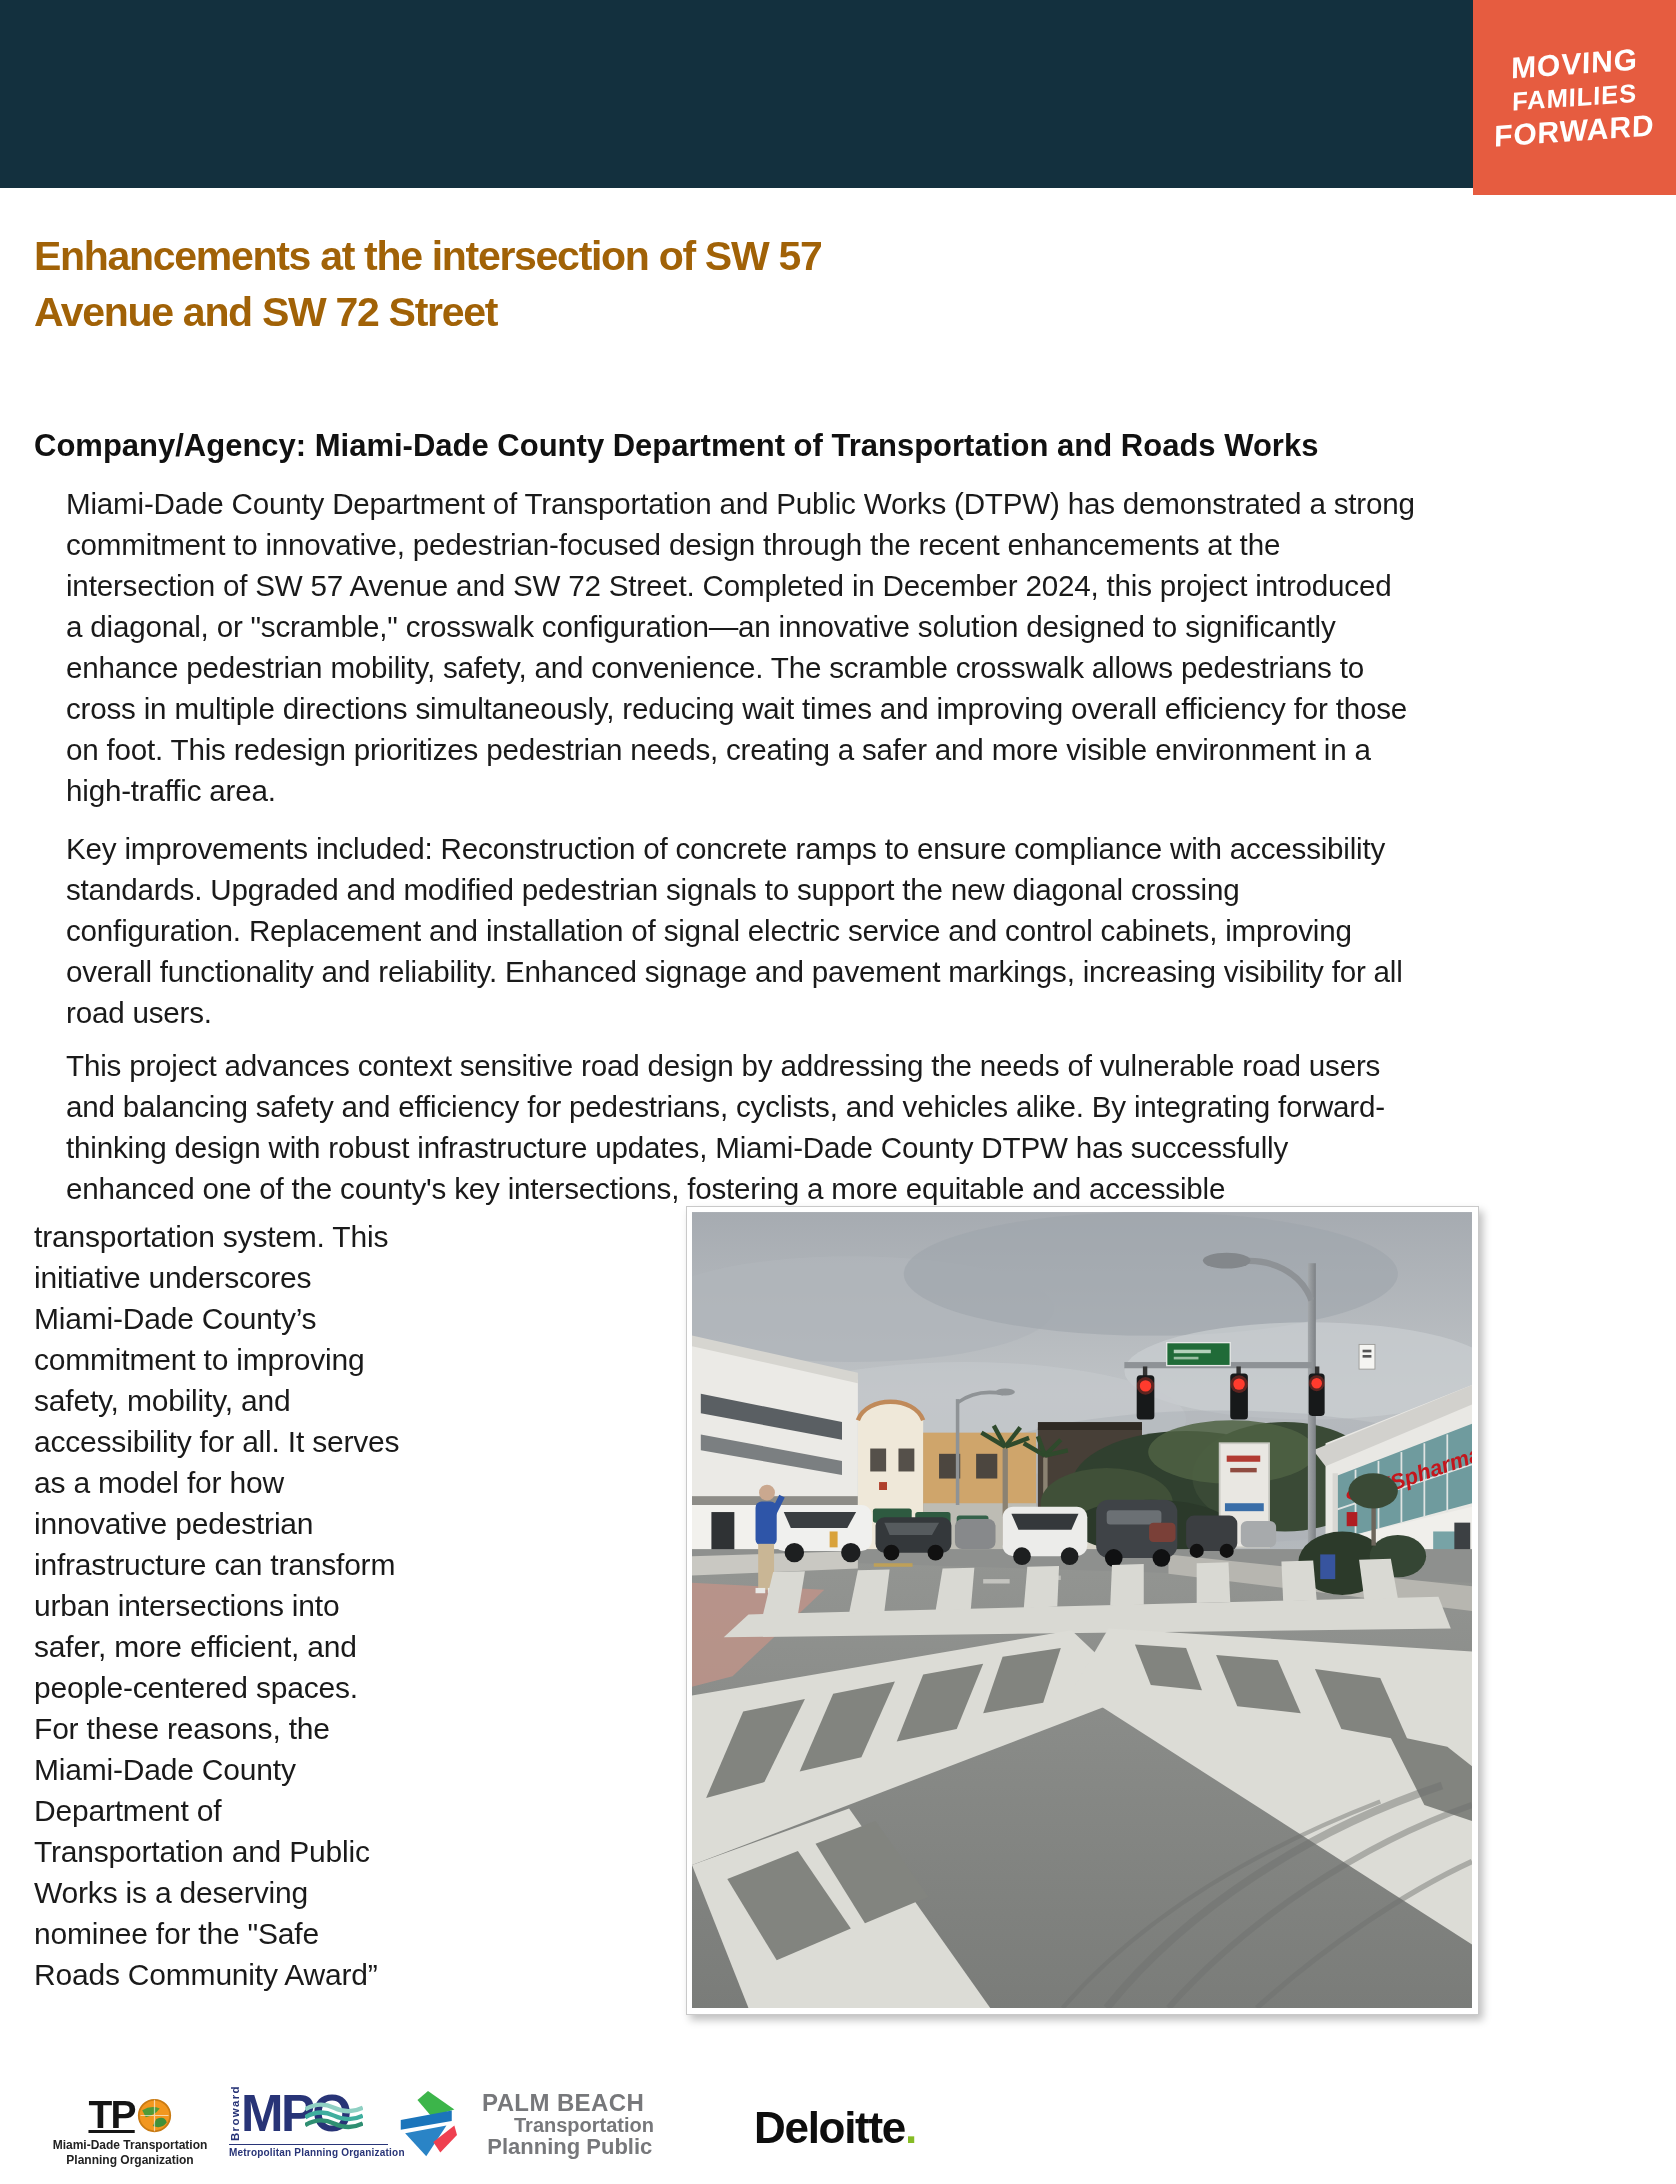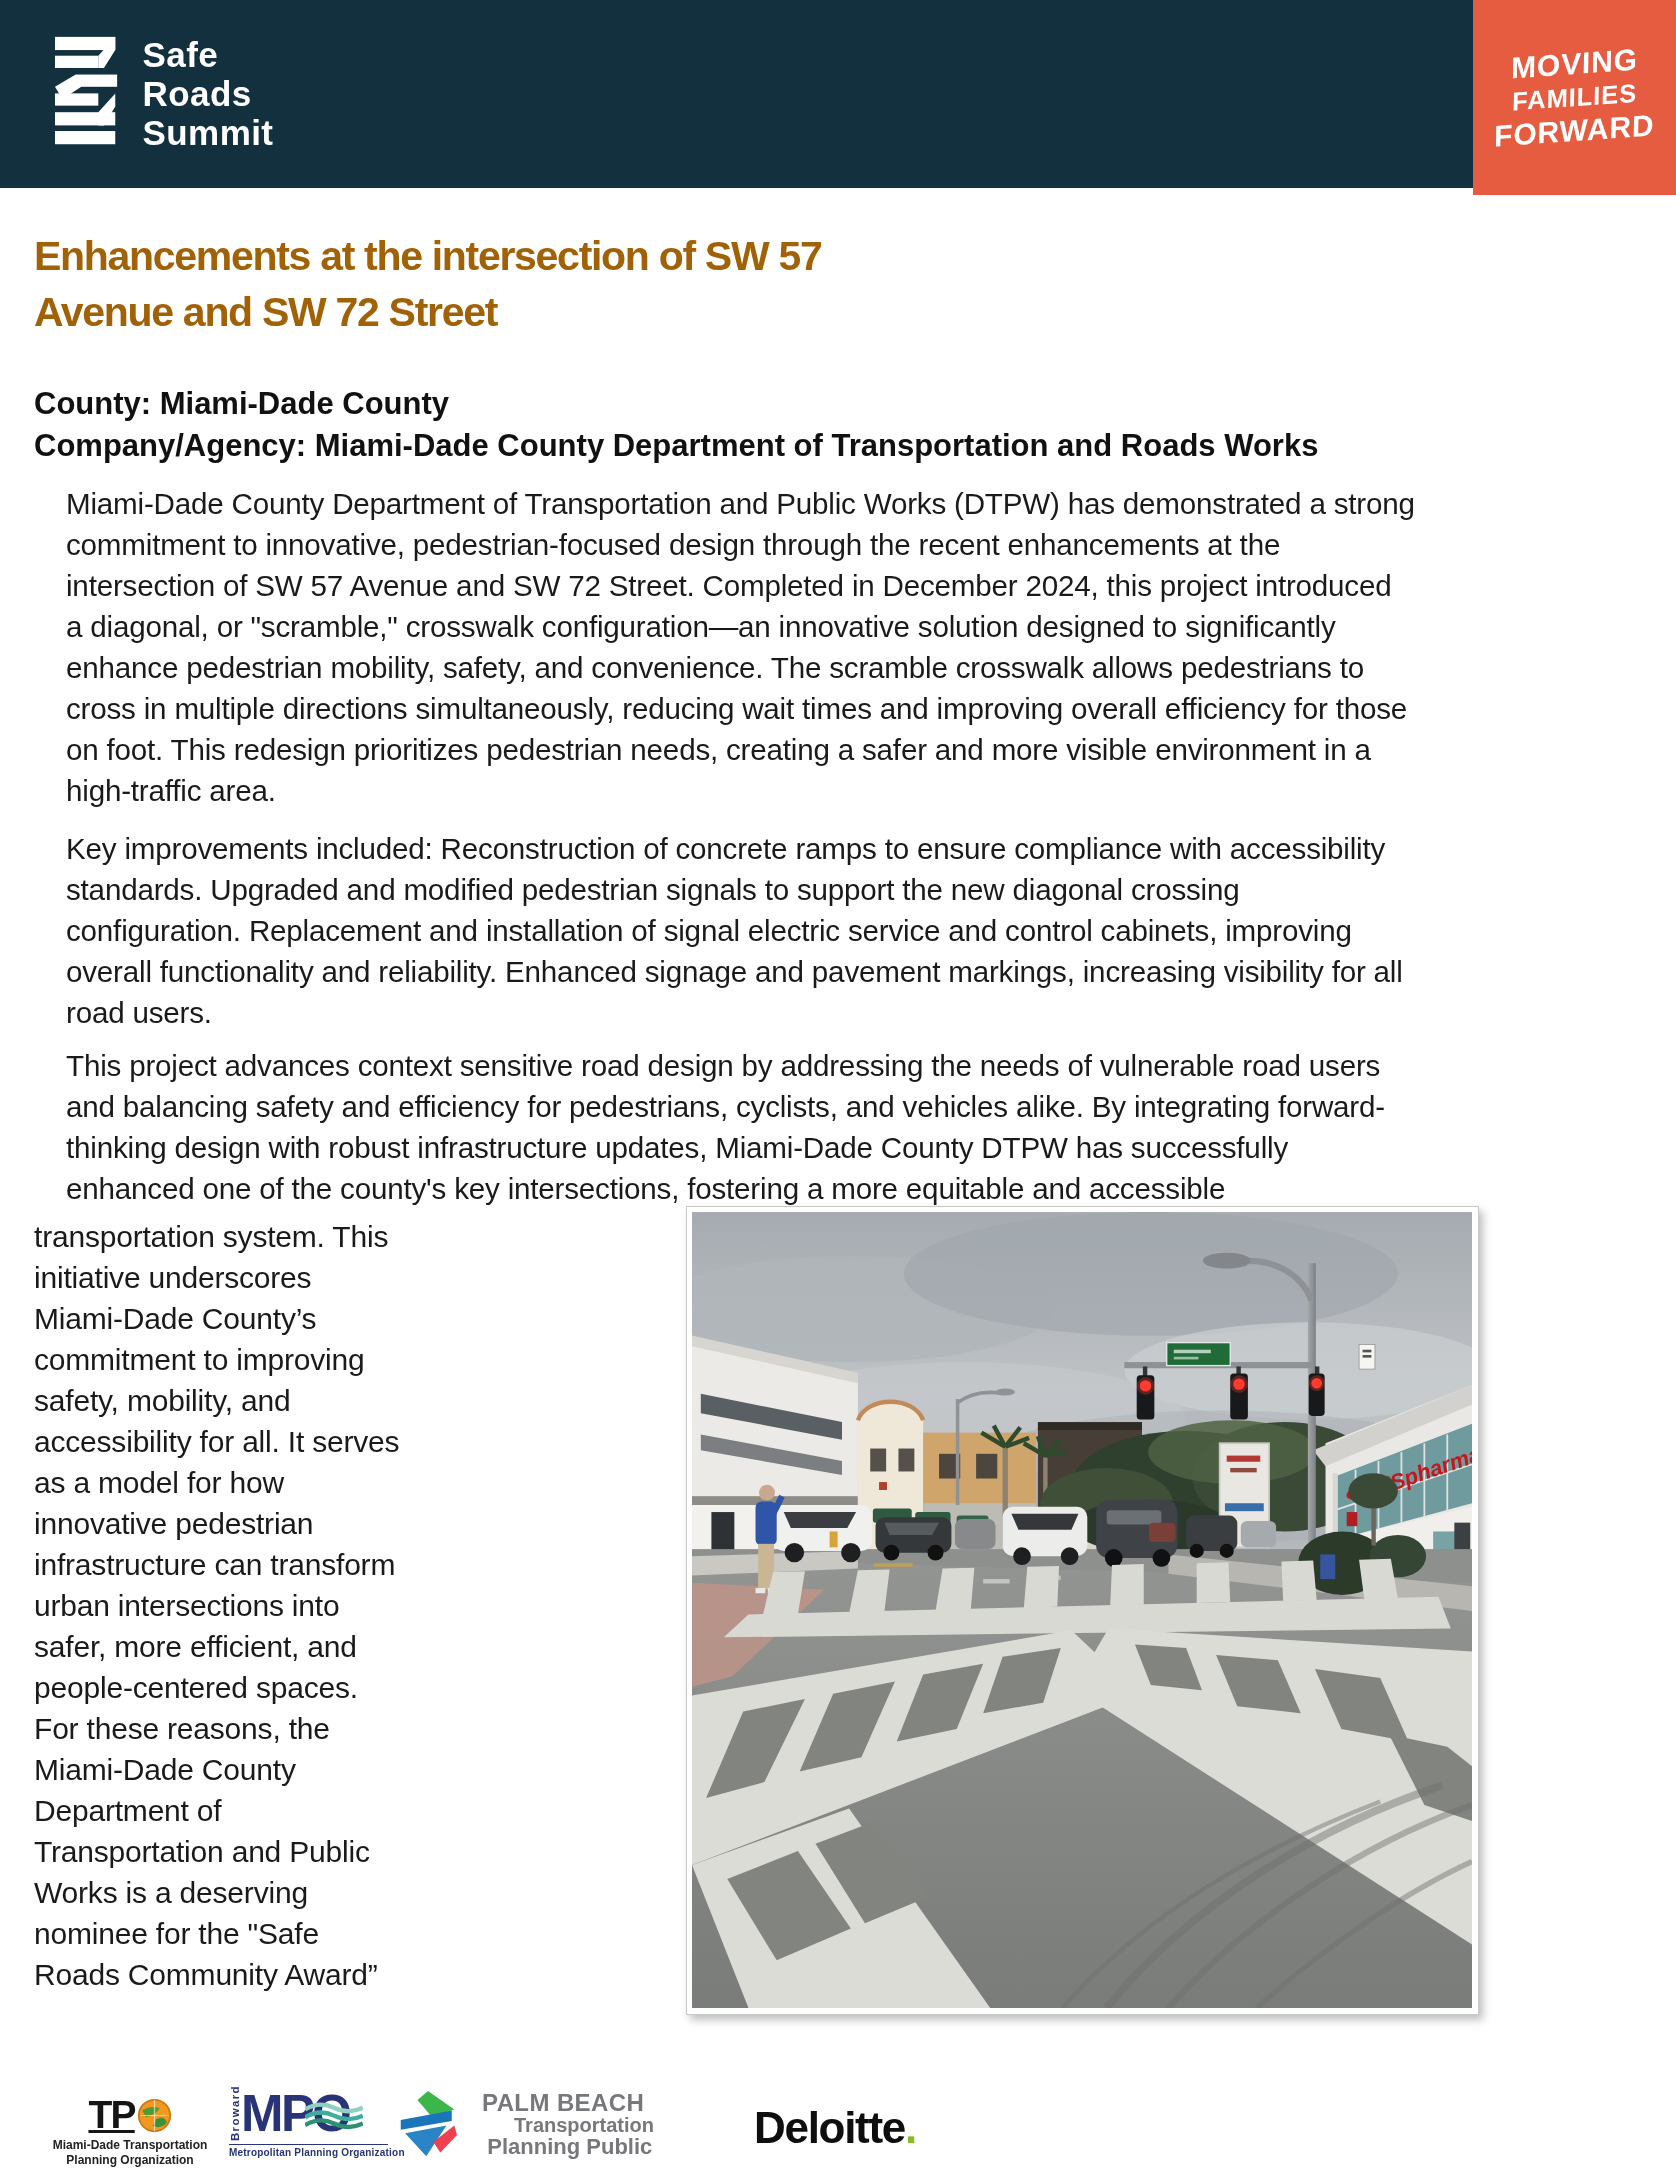--- a/index.html
+++ b/index.html
@@ -60,49 +60,30 @@
 
   .deloitte{position:absolute;left:754px;top:2103px;font-size:44px;font-weight:bold;color:#0e0e0e;letter-spacing:-1.3px;}
   .deloitte .dot{color:#86BC25;}
 </style>
 </head>
 <body>
 
 <div class="page">
 
   <div class="topbar">
-    <div class="brand">
-      <svg class="brand-glyph" viewBox="0 0 80 120">
-        <g fill="#ffffff">
-          <rect x="6" y="2" width="64" height="14"></rect>
-          <rect x="6" y="22" width="46" height="13"></rect>
-          <polygon points="52,22 70,2 70,16 58,35 52,35"></polygon>
-          <rect x="28" y="42" width="44" height="13"></rect>
-          <polygon points="6,55 28,42 34,55 14,68"></polygon>
-          <rect x="6" y="62" width="46" height="13"></rect>
-          <rect x="6" y="82" width="64" height="14"></rect>
-          <polygon points="52,82 70,62 70,76 58,96 52,96"></polygon>
-          <rect x="6" y="102" width="64" height="14"></rect>
-        </g>
-      </svg>
-      <div class="brand-text">Safe
-Roads
-Summit</div>
-    </div>
     <div class="badge">
       <span class="b1">MOVING</span>
       <span class="b2">FAMILIES</span>
       <span class="b3">FORWARD</span>
     </div>
   </div>
 
   <h1 class="title" style="margin:0;">Enhancements at the intersection of SW 57
 Avenue and SW 72 Street</h1>
 
-  <div class="meta county">County: Miami-Dade County</div>
   <div class="meta agency">Company/Agency: Miami-Dade County Department of Transportation and Roads Works</div>
 
   <div class="para p1">Miami-Dade County Department of Transportation and Public Works (DTPW) has demonstrated a strong
 commitment to innovative, pedestrian-focused design through the recent enhancements at the
 intersection of SW 57 Avenue and SW 72 Street. Completed in December 2024, this project introduced
 a diagonal, or "scramble," crosswalk configuration—an innovative solution designed to significantly
 enhance pedestrian mobility, safety, and convenience.  The scramble crosswalk allows pedestrians to
 cross in multiple directions simultaneously, reducing wait times and improving overall efficiency for those
 on foot. This redesign prioritizes pedestrian needs, creating a safer and more visible environment in a
 high-traffic area.</div>

